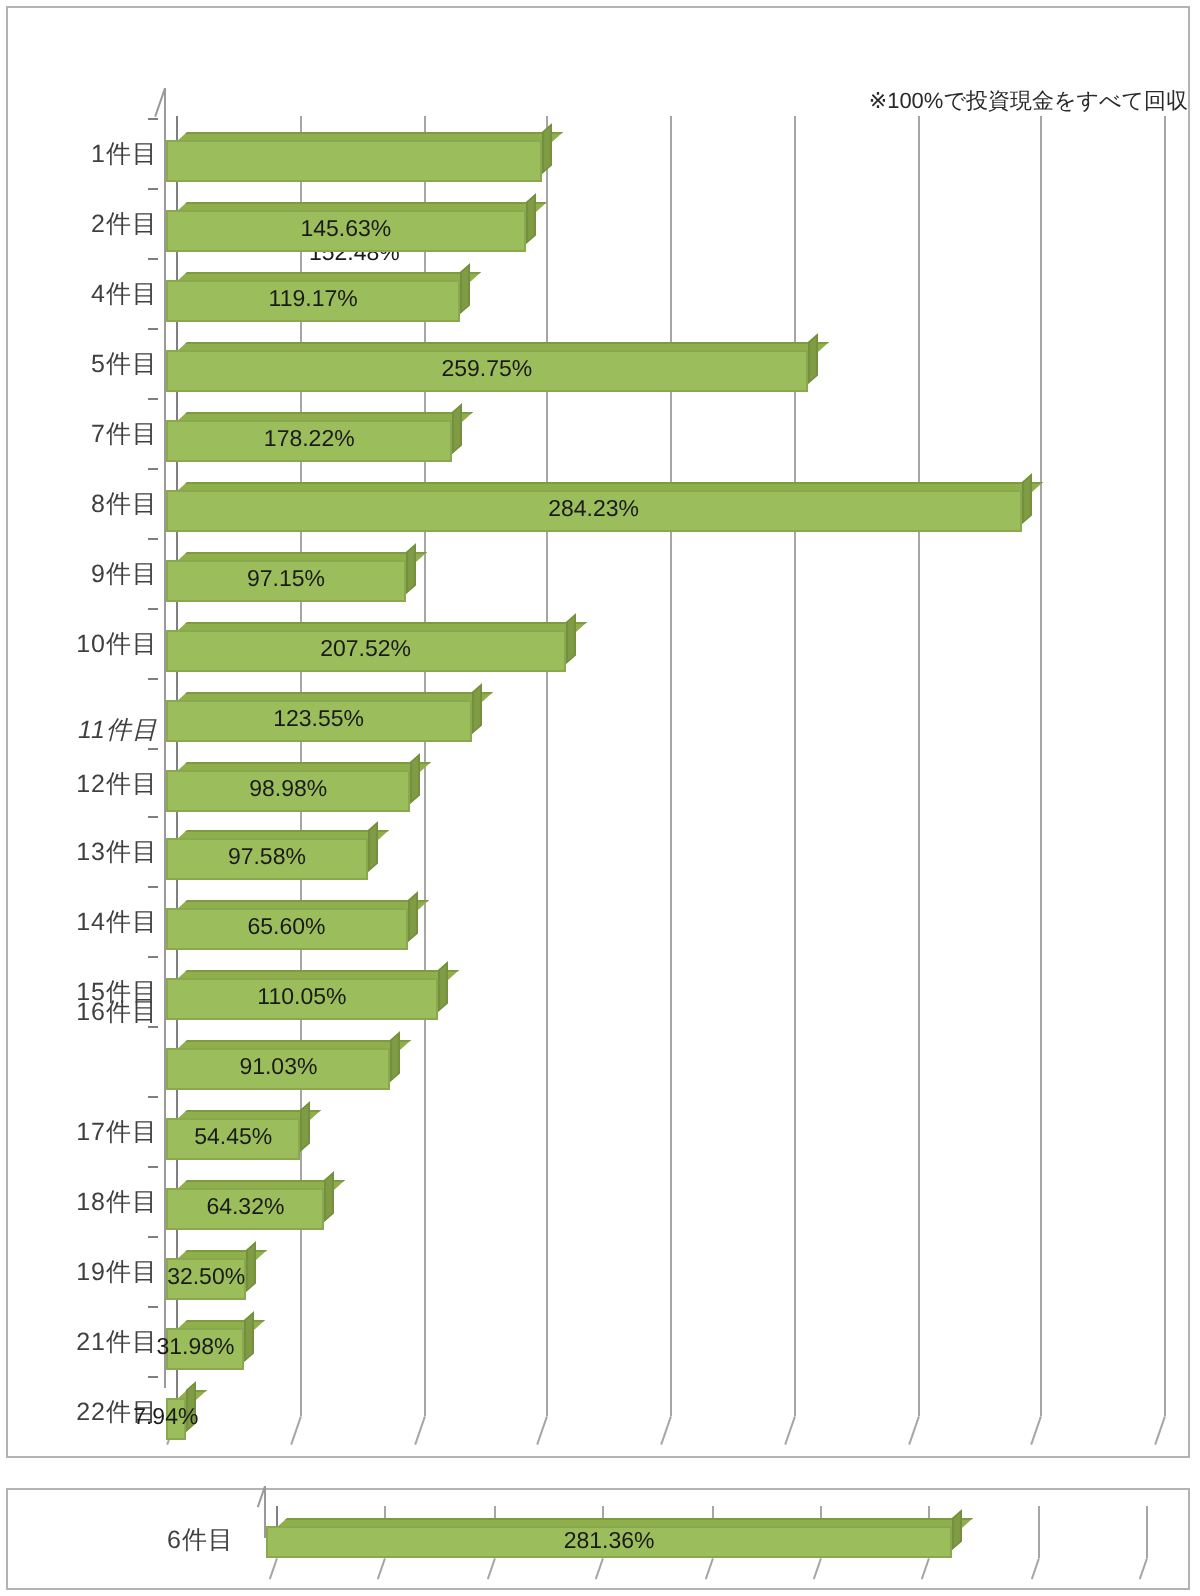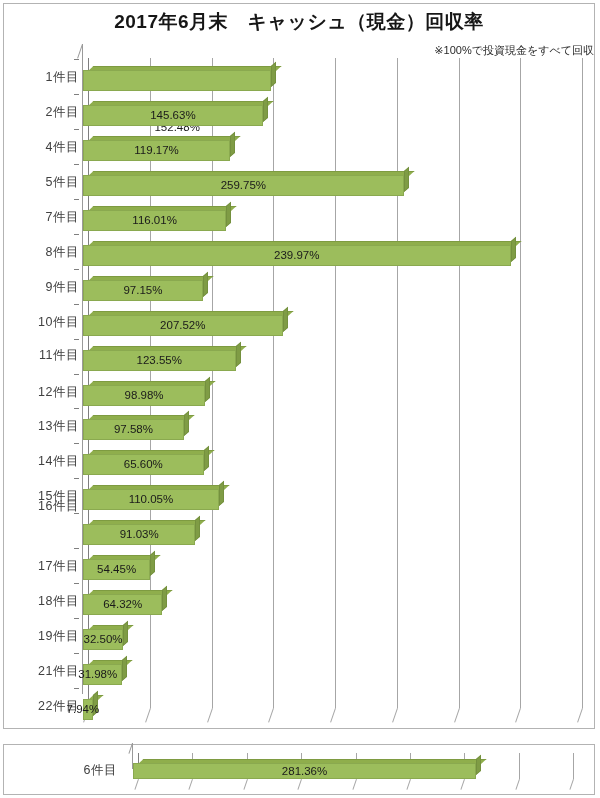--- a/index.html
+++ b/index.html
@@ -176,41 +176,40 @@
     letter-spacing: 0.5px;
   }
 </style>
 </head>
 <body>
 
 <div class="page">
 
   <div class="chart-frame">
 
-    <div class="chart-title">2017年6月末　キャッシュ（現金）回収率</div>
     <div class="chart-subtitle">※100%で投資現金をすべて回収</div>
 
     <div class="cat-labels" id="cat-labels">
         <div class="cat-label" style="top: 10.9737px;">1件目</div>
         <div class="tick" style="top: 1px; left: 70px; width: 5px;"></div>
         <div class="cat-label" style="top: 45.9211px;">2件目</div>
         <div class="tick" style="top: 35.9474px; left: 70px; width: 5px;"></div>
         <div class="cat-label" style="top: 80.8684px;">4件目</div>
         <div class="tick" style="top: 70.8947px; left: 70px; width: 5px;"></div>
         <div class="cat-label" style="top: 115.816px;">5件目</div>
         <div class="tick" style="top: 105.842px; left: 70px; width: 5px;"></div>
         <div class="cat-label" style="top: 150.763px;">7件目</div>
         <div class="tick" style="top: 140.789px; left: 70px; width: 5px;"></div>
         <div class="cat-label" style="top: 185.711px;">8件目</div>
         <div class="tick" style="top: 175.737px; left: 70px; width: 5px;"></div>
         <div class="cat-label" style="top: 220.658px;">9件目</div>
         <div class="tick" style="top: 210.684px; left: 70px; width: 5px;"></div>
         <div class="cat-label" style="top: 255.605px;">10件目</div>
         <div class="tick" style="top: 245.632px; left: 70px; width: 5px;"></div>
-        <div class="cat-label" style="top: 289px;">11件目</div>
+        <div class="cat-label" style="top: 299px; font-style: italic;">11件目</div>
         <div class="tick" style="top: 280.579px; left: 70px; width: 5px;"></div>
         <div class="cat-label" style="top: 325.5px;">12件目</div>
         <div class="tick" style="top: 315.526px; left: 70px; width: 5px;"></div>
         <div class="cat-label" style="top: 360.447px;">13件目</div>
         <div class="tick" style="top: 350.474px; left: 70px; width: 5px;"></div>
         <div class="cat-label" style="top: 395.395px;">14件目</div>
         <div class="tick" style="top: 385.421px; left: 70px; width: 5px;"></div>
         <div class="cat-label" style="top: 430.342px;">15件目</div>
         <div class="tick" style="top: 420.368px; left: 70px; width: 5px;"></div>
         <div class="cat-label" style="top: 440px;">16件目</div>
@@ -271,27 +270,27 @@
           <div class="bar-top" style="width: 320.791px; left: 6px; top: 0px; transform: skewX(-48deg); transform-origin: left bottom;"></div>
           <div class="bar-face" style="left: 1px; top: 4px; width: 320.791px; height: 21px;"></div>
           <div class="bar-side" style="left: 321.791px; top: 0px; height: 21px; transform: skewY(-41deg); transform-origin: left top;"></div>
         </div>
         <div class="bar-value" style="top: 120.816px; width: 70px; left: 126.396px;">259.75%</div>
         <div class="bar-wrap" style="top: 147.763px; left: 0px; width: 150.272px; height: 26px;">
           <div class="bar-top" style="width: 143.272px; left: 6px; top: 0px; transform: skewX(-48deg); transform-origin: left bottom;"></div>
           <div class="bar-face" style="left: 1px; top: 4px; width: 143.272px; height: 21px;"></div>
           <div class="bar-side" style="left: 144.272px; top: 0px; height: 21px; transform: skewY(-41deg); transform-origin: left top;"></div>
         </div>
-        <div class="bar-value" style="top: 155.763px; width: 70px; left: 37.6362px;">116.01%</div>
+        <div class="bar-value" style="top: 155.763px; width: 70px; left: 37.6362px;">178.22%</div>
         <div class="bar-wrap" style="top: 182.711px; left: 0px; width: 434.569px; height: 26px;">
           <div class="bar-top" style="width: 427.569px; left: 6px; top: 0px; transform: skewX(-48deg); transform-origin: left bottom;"></div>
           <div class="bar-face" style="left: 1px; top: 4px; width: 427.569px; height: 21px;"></div>
           <div class="bar-side" style="left: 428.569px; top: 0px; height: 21px; transform: skewY(-41deg); transform-origin: left top;"></div>
         </div>
-        <div class="bar-value" style="top: 190.711px; width: 70px; left: 179.785px;">239.97%</div>
+        <div class="bar-value" style="top: 190.711px; width: 70px; left: 179.785px;">284.23%</div>
         <div class="bar-wrap" style="top: 217.658px; left: 0px; width: 126.98px; height: 26px;">
           <div class="bar-top" style="width: 119.98px; left: 6px; top: 0px; transform: skewX(-48deg); transform-origin: left bottom;"></div>
           <div class="bar-face" style="left: 1px; top: 4px; width: 119.98px; height: 21px;"></div>
           <div class="bar-side" style="left: 120.98px; top: 0px; height: 21px; transform: skewY(-41deg); transform-origin: left top;"></div>
         </div>
         <div class="bar-value" style="top: 225.658px; width: 70px; left: 25.9901px;">97.15%</div>
         <div class="bar-wrap" style="top: 252.605px; left: 0px; width: 206.601px; height: 26px;">
           <div class="bar-top" style="width: 199.601px; left: 6px; top: 0px; transform: skewX(-48deg); transform-origin: left bottom;"></div>
           <div class="bar-face" style="left: 1px; top: 4px; width: 199.601px; height: 21px;"></div>
           <div class="bar-side" style="left: 200.601px; top: 0px; height: 21px; transform: skewY(-41deg); transform-origin: left top;"></div>

